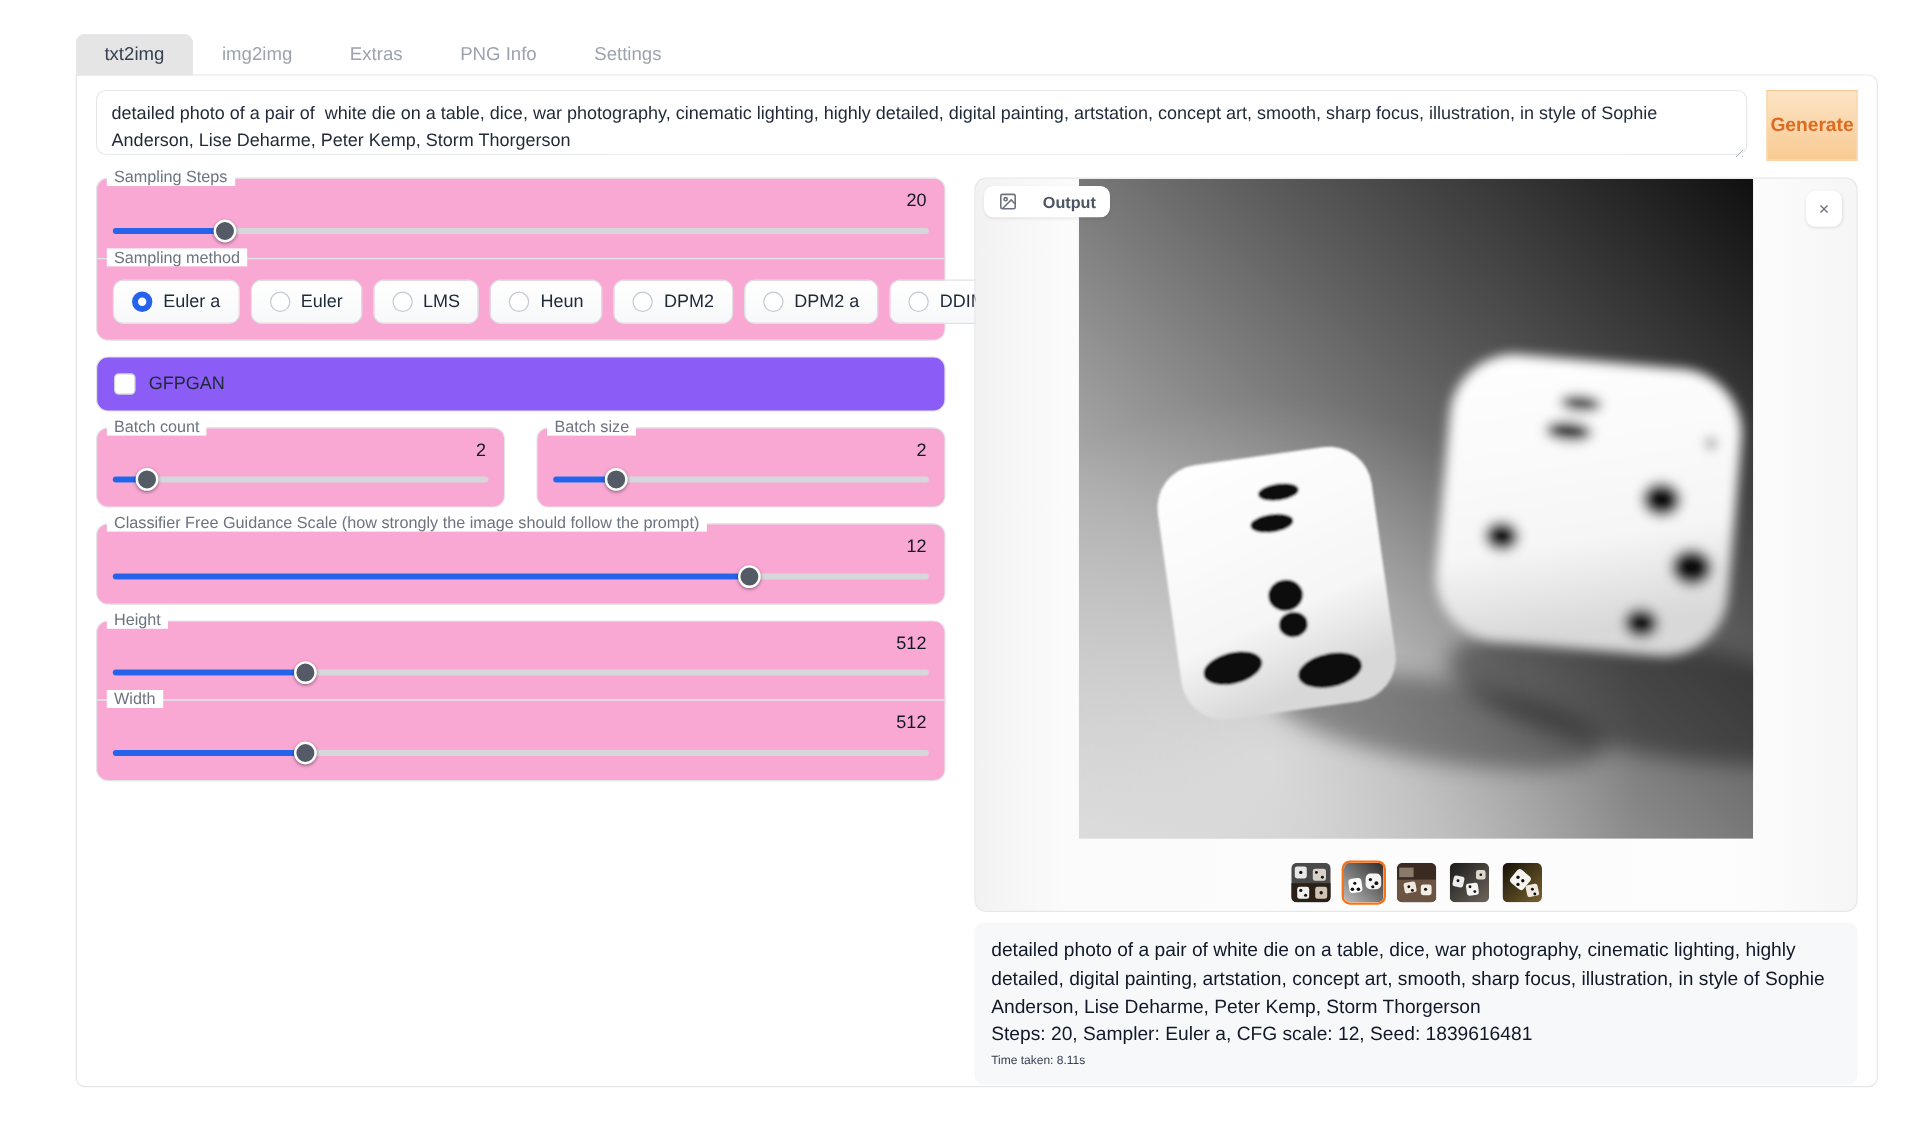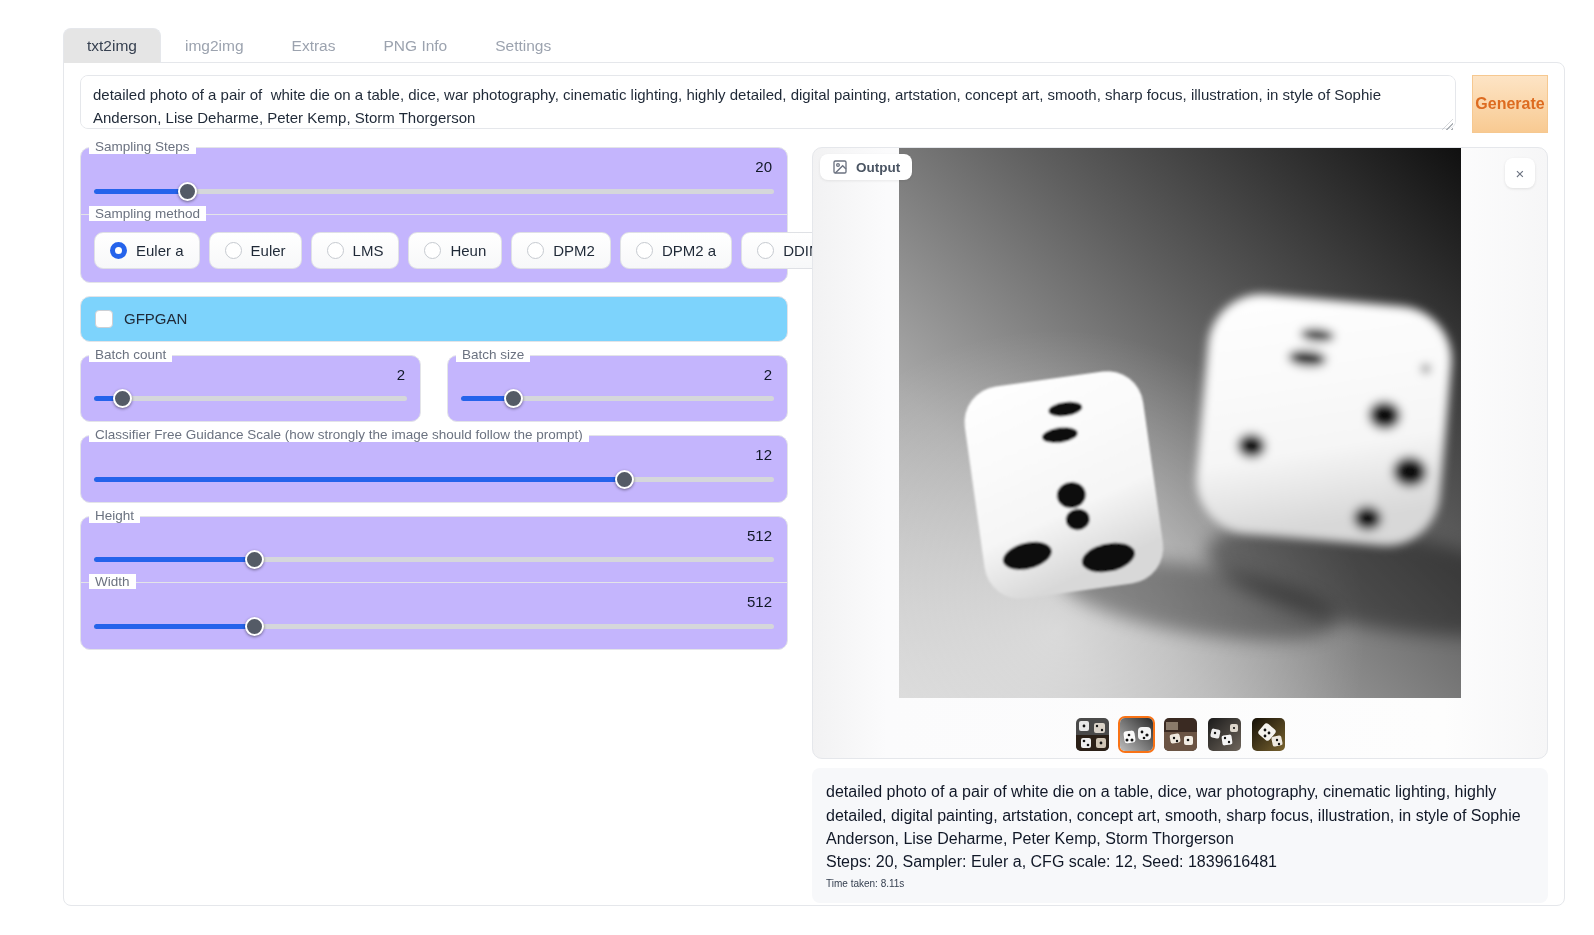--- a/index.html
+++ b/index.html
@@ -31,21 +31,21 @@
     background:linear-gradient(180deg,#fde4c5 0%,#f8ca92 100%);
     color:#dd6b20; font-weight:700; font-size:16px; cursor:pointer;
     font-family:"Liberation Sans", sans-serif; }
 
   
   .cols { display:flex; gap:24px; margin-top:14px; align-items:flex-start; }
   .left-col { width:708px; }
   .right-col { flex:1; }
 
   .stack { border-radius:10px; margin-bottom:13px; }
-  .ctrl { position:relative; border:1px solid #e3e4e8; background:#c4b5fd; padding:9px 13px 13px; }
+  .ctrl { position:relative; border:1px solid #e3e4e8; background:#f9a8d4; padding:9px 13px 13px; }
   .stack .ctrl:first-child { border-radius:10px 10px 0 0; }
   .stack .ctrl:last-child  { border-radius:0 0 10px 10px; }
   .stack .ctrl:only-child  { border-radius:10px; }
   .stack .ctrl + .ctrl { margin-top:-1px; }
   .legend { position:absolute; top:-9px; left:8px; background:#fff; padding:0 6px;
     font-size:13.5px; color:#6b7280; white-space:nowrap; }
   .val { text-align:right; font-size:15px; color:#111827; line-height:1.1; margin:2px 2px 6px 0; }
 
   
   .slider { position:relative; height:19px; cursor:pointer; }
@@ -59,21 +59,21 @@
 
   
   .chip-row { display:flex; gap:9px; margin-top:8px; flex-wrap:nowrap; }
   .chip { display:flex; align-items:center; gap:9px; padding:9px 15px;
     background:linear-gradient(180deg,#ffffff,#f7f8f9); border:1px solid #dfe1e5;
     border-radius:9px; font-size:15px; color:#1f2937; cursor:pointer; white-space:nowrap; }
   .radio { width:17px; height:17px; border-radius:50%; background:#fff; border:1px solid #c6cad0; }
   .chip.selected .radio { border:5px solid #2563eb; }
 
   
-  .check-panel { display:flex; background:#7dd3fc; border:1px solid #e3e4e8;
+  .check-panel { display:flex; background:#8b5cf6; border:1px solid #e3e4e8;
     border-radius:10px; margin-bottom:13px; }
   .check-cell { flex:1; display:flex; align-items:center; gap:11px; padding:13px 14px; cursor:pointer; }
   .check-cell + .check-cell { border-left:1px solid #e3e4e8; }
   .checkbox { width:18px; height:18px; background:#fff; border:1px solid #cdd0d5; border-radius:4px; }
   .check-label { font-size:15px; color:#1f2937; }
 
   .pair-row { display:flex; gap:26px; margin-bottom:13px; }
   .pair-row .stack { flex:1; margin-bottom:0; }
 
   
@@ -86,21 +86,21 @@
     color:#6b7280; font-size:9px; line-height:8px; cursor:pointer; }
   .script-wrap { position:relative; margin-top:6px; }
   .script-wrap textarea { width:100%; height:46px; resize:none; border:1px solid #e3e4e8;
     border-radius:8px; padding:6px 10px; font-size:14px; font-family:"Liberation Sans",sans-serif; }
 
   
   .gallery-card { position:relative; border:1px solid #e5e7eb; border-radius:10px;
     background:linear-gradient(90deg,#f2f2f3 0%,#fbfbfc 10%,#fdfdfd 86%,#f6f6f7 100%);
     height:612px; overflow:hidden; }
   .output-chip { position:absolute; left:7px; top:6px; z-index:5; display:flex;
-    align-items:center; gap:8px; background:#fff; border-radius:8px; padding:5px 12px;
+    align-items:center; gap:21px; background:#fff; border-radius:8px; padding:5px 12px;
     box-shadow:0 1px 3px rgba(0,0,0,.08); color:#4b5563; font-size:13.5px; font-weight:700; }
   .close-btn { position:absolute; right:12px; top:10px; z-index:5; width:30px; height:30px;
     background:#fff; border-radius:8px; box-shadow:0 1px 3px rgba(0,0,0,.1);
     display:flex; align-items:center; justify-content:center; color:#6b7280;
     font-size:15px; cursor:pointer; }
   .main-image { position:absolute; left:50%; transform:translateX(-50%); top:0; }
 
   .thumbs { position:absolute; left:0; right:0; bottom:5px; display:flex; gap:7px;
     justify-content:center; }
   .thumb { width:37px; height:37px; border-radius:7px; overflow:hidden; cursor:pointer;

